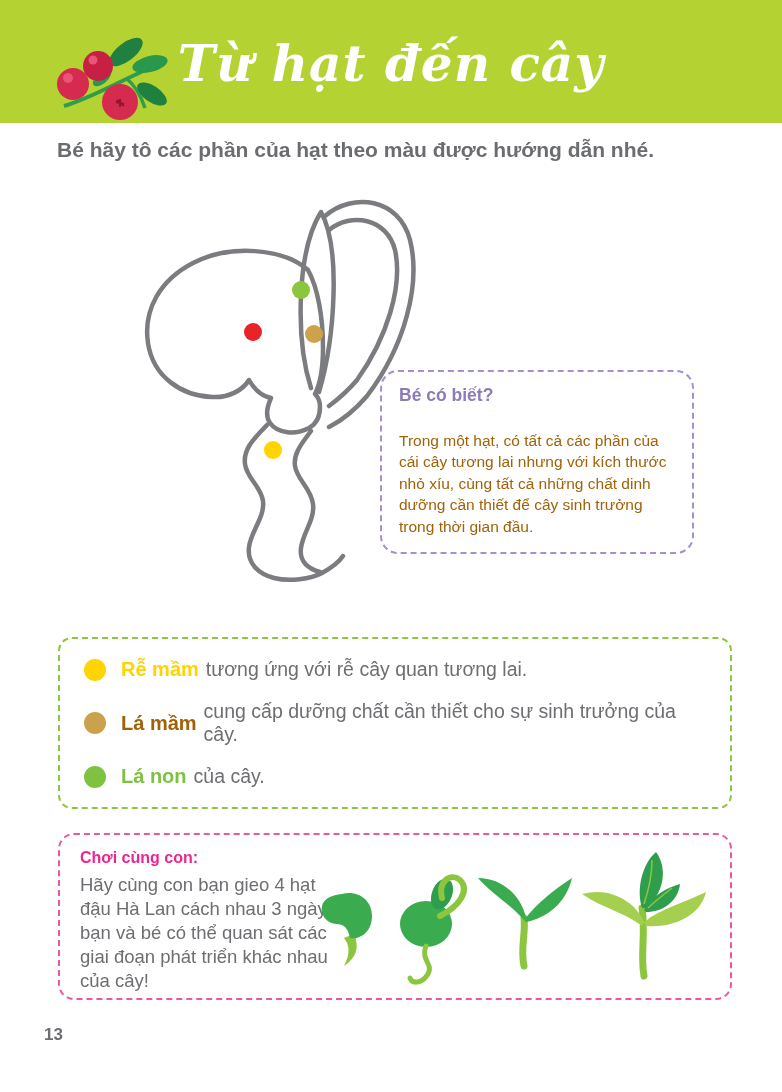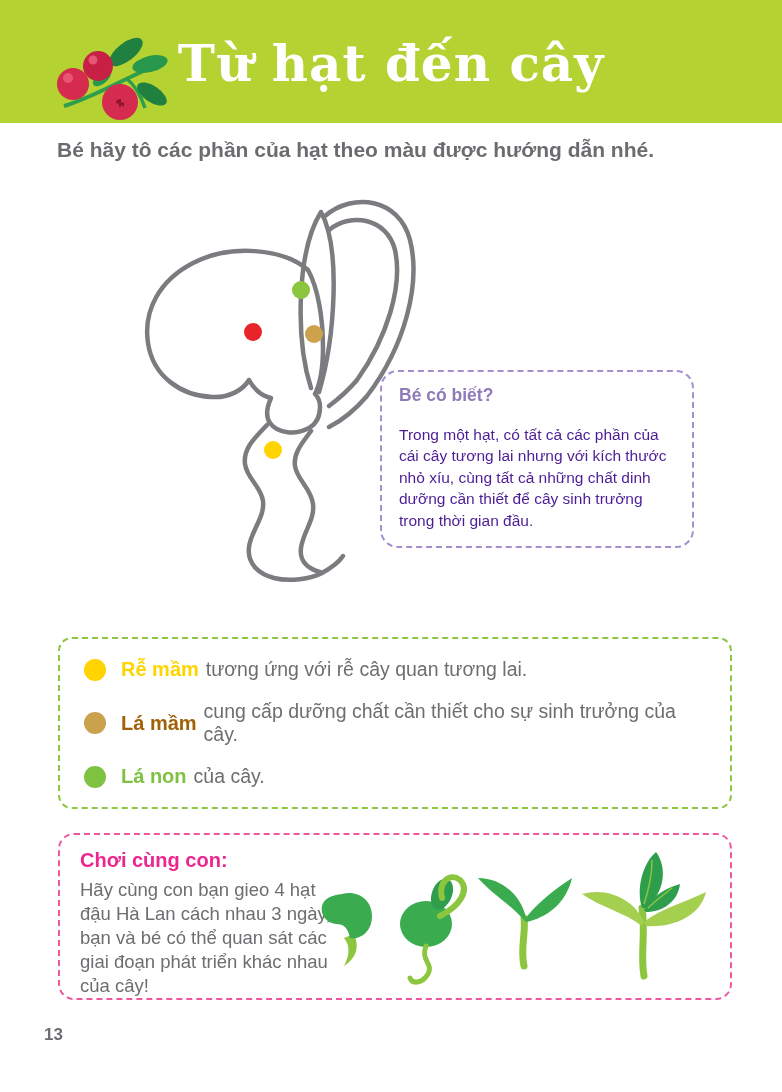--- a/index.html
+++ b/index.html
@@ -5,55 +5,55 @@
   * { margin:0; padding:0; box-sizing:border-box; }
   html,body { background:#ffffff; }
   .page {
     position:relative; width:782px; height:1092px; background:#ffffff;
     font-family:"Liberation Sans", sans-serif; overflow:hidden;
   }
   
   .band { position:absolute; left:0; top:0; width:782px; height:123px; background:#b5d233; }
   .band-title {
     position:absolute; left:0; top:34px; width:782px; text-align:center;
-    font-family:"DejaVu Serif", serif; font-weight:bold;
+    font-family:"DejaVu Serif", serif; font-style:italic; font-weight:bold;
     font-size:50px; color:#ffffff; letter-spacing:1px;
   }
   .berries { position:absolute; left:46px; top:26px; }
   
   .instruction {
     position:absolute; left:57px; top:138px; width:660px;
     font-size:21px; font-weight:bold; color:#6b6c6f;
   }
   
   .seed-svg { position:absolute; left:115px; top:188px; }
   
   .know-box {
     position:absolute; left:380px; top:370px; width:314px;
     border:2px dashed #a58fd0; border-radius:18px; padding:13px 17px 15px 17px;
     background:#ffffff;
   }
-  .know-title { color:#8d7ab8; font-size:17.5px; font-weight:bold; margin-bottom:18px; }
-  .know-body  { color:#4c1d95; font-size:15.5px; line-height:1.38; }
+  .know-title { color:#8d7ab8; font-size:17.5px; font-weight:bold; margin-bottom:24px; }
+  .know-body  { color:#a16207; font-size:15.5px; line-height:1.38; }
   
   .legend-box {
     position:absolute; left:58px; top:637px; width:674px; height:172px;
     border:2px dashed #8dc63f; border-radius:14px; padding:19px 24px;
     display:flex; flex-direction:column; justify-content:space-between;
   }
   .legend-row { display:flex; align-items:center; }
   .legend-dot { width:22px; height:22px; border-radius:50%; flex:0 0 22px; margin-right:15px; }
   .legend-term { font-size:20px; font-weight:bold; margin-right:7px; white-space:nowrap; }
   .legend-desc { font-size:19.5px; color:#6d6e71; }
   
   .play-box {
     position:absolute; left:58px; top:833px; width:674px; height:167px;
     border:2px dashed #ee56a0; border-radius:16px; padding:14px 20px;
   }
-  .play-title { color:#ec268f; font-size:20px; font-weight:bold; margin-bottom:6px; }
+  .play-title { color:#ec268f; font-size:16px; font-weight:bold; margin-bottom:6px; }
   .play-body  { color:#6d6e71; font-size:18.5px; line-height:1.3; width:262px; }
   .sprouts { position:absolute; right:6px; bottom:10px; }
   
   .page-number { position:absolute; left:44px; top:1025px; font-size:17px; font-weight:bold; color:#6d6e71; }
 </style>
 </head>
 <body>
 
 <div class="page">
 

